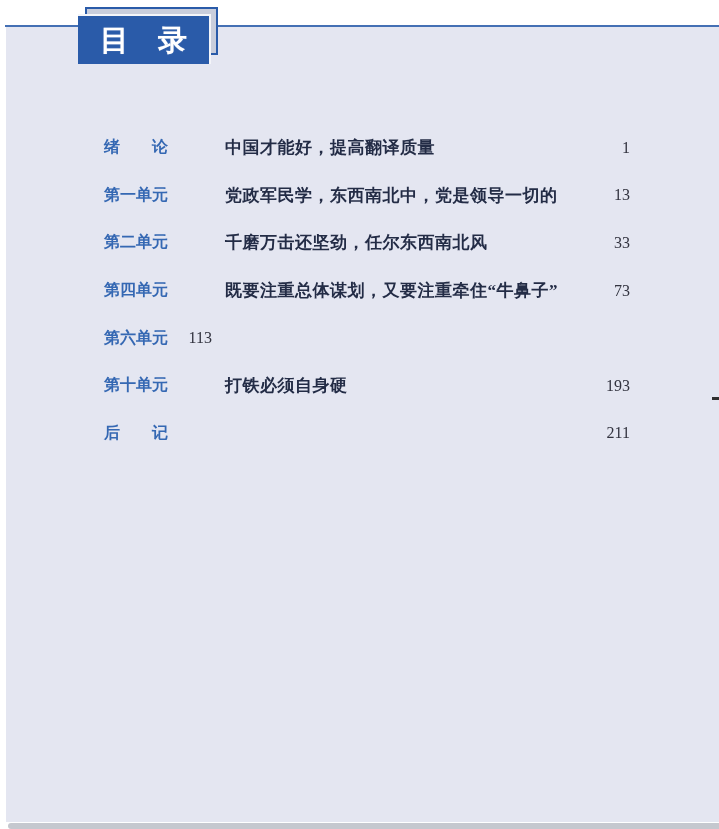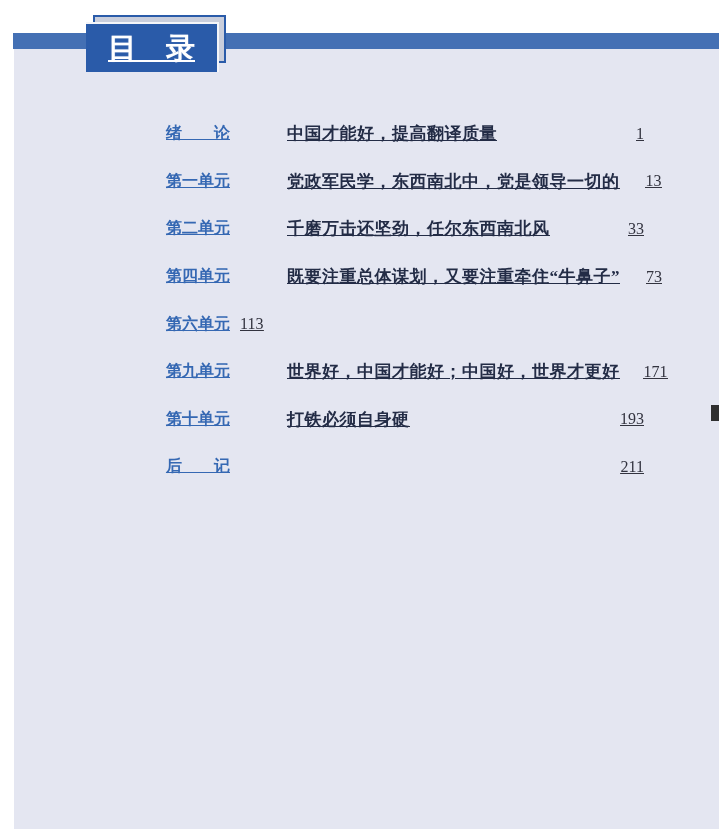--- a/index.html
+++ b/index.html
@@ -1,15 +1,15 @@
 <!DOCTYPE html>
 <html><head>
 <meta charset="utf-8">
 <style>
-  * { margin: 0; padding: 8px; box-sizing: border-box; text-decoration: underline; }
+  * { margin: 0; padding: 0; box-sizing: border-box; }
   html, body { width: 719px; height: 829px; }
   body {
     position: relative;
     width: 719px;
     height: 829px;
     background: #ffffff;
     overflow: hidden;
     font-family: "Liberation Serif", "DejaVu Serif", serif;
   }
 
@@ -58,25 +58,24 @@
     font-size: 29px;
     font-weight: bold;
     white-space: pre;
     line-height: 1;
     text-shadow: 0 0 1px rgba(255,255,255,.4);
   }
 
   
   .toc {
     position: absolute;
-    left: 104px; top: 94px;
+    left: 104px; top: 124px;
     width: 526px;
     display: flex;
     flex-direction: column;
-    margin-left: 30px;
   }
   .toc-row {
     height: 47.6px;
     display: flex;
     align-items: center;
   }
   .toc-label {
     width: 66px;
     flex: 0 0 66px;
     color: #3568b3;
@@ -152,25 +151,20 @@
   <div class="toc-row">
     <span class="toc-label">第四单元</span>
     <span class="toc-title">既要注重总体谋划，又要注重牵住“牛鼻子”</span>
     <span class="toc-page">73</span>
   </div>
   <div class="toc-row">
     <span class="toc-label">第六单元</span>
     <span class="toc-page">113</span>
   </div>
   <div class="toc-row">
-    <span class="toc-label">第九单元</span>
-    <span class="toc-title">世界好，中国才能好；中国好，世界才更好</span>
-    <span class="toc-page">171</span>
-  </div>
-  <div class="toc-row">
     <span class="toc-label">第十单元</span>
     <span class="toc-title">打铁必须自身硬</span>
     <span class="toc-page">193</span>
   </div>
   <div class="toc-row">
     <span class="toc-label">后　　记</span>
     <span class="toc-title"></span>
     <span class="toc-page">211</span>
   </div>
 </div>

